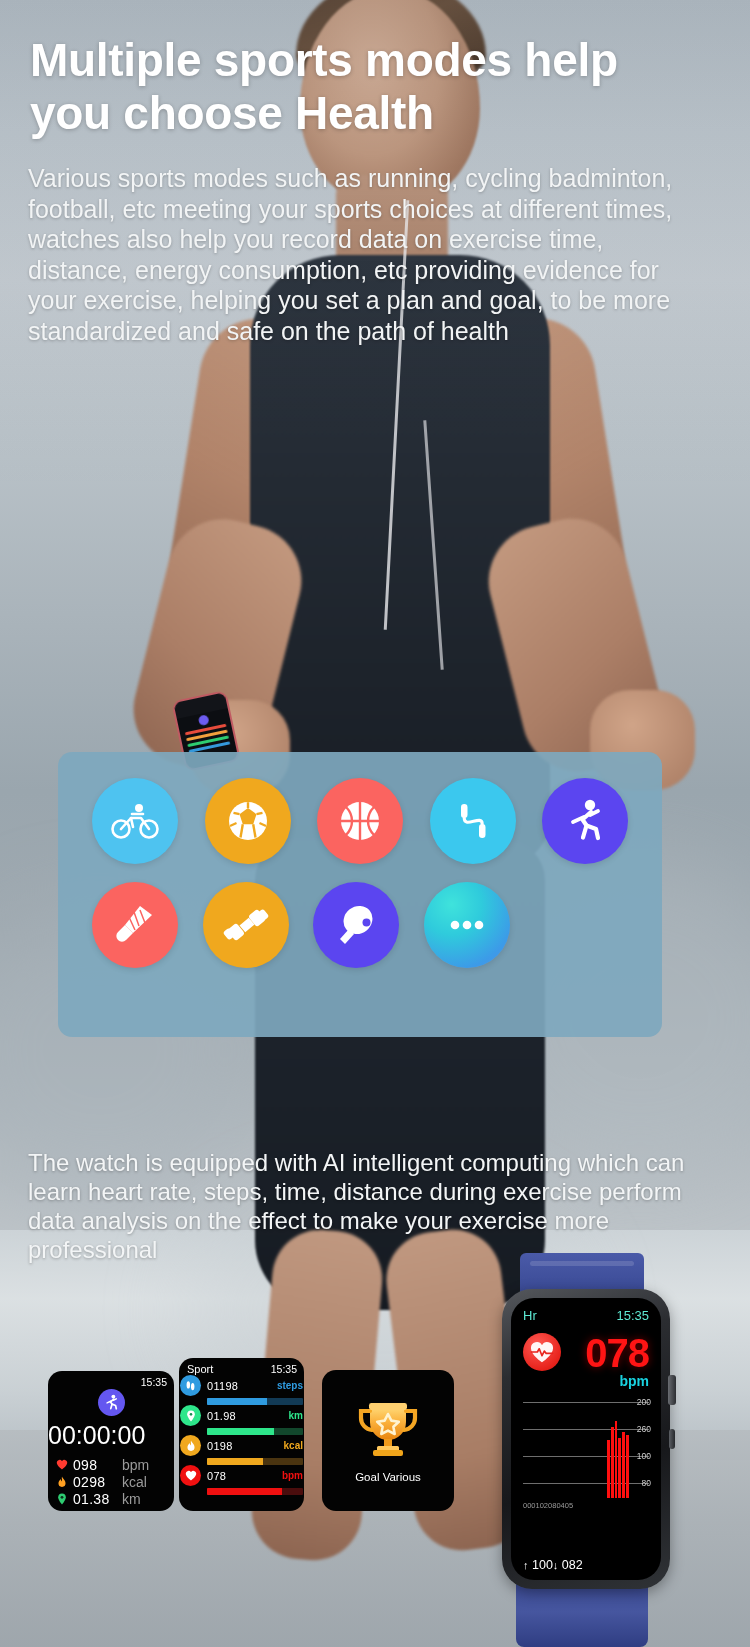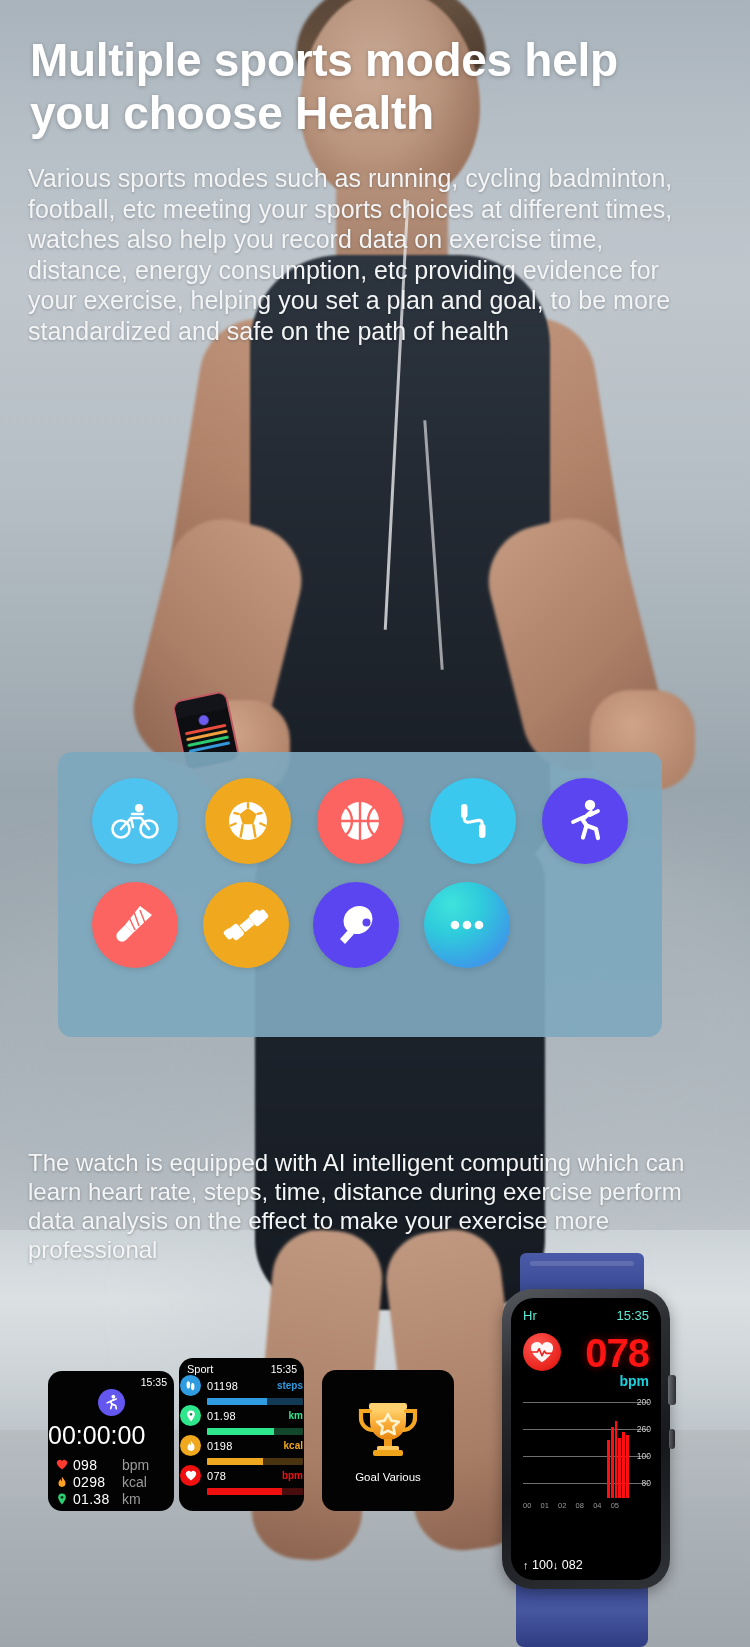--- a/index.html
+++ b/index.html
@@ -273,21 +273,21 @@
   .hr-num .bpm { color:#19d2e0; font-size:14px; font-weight:bold; margin-top:1px; }
 
   .hr-chart { position:relative; margin-top:14px; height:96px; }
   .grid-line { position:absolute; left:0; width:100%; height:1px; background:#6e6e6e; }
   .grid-label { position:absolute; right:-2px; color:#cfcfcf; font-size:8.5px; transform:translateY(-50%); }
   .chart-area { position:absolute; left:0; right:30px; bottom:0; top:0; }
   .bars { position:absolute; left:0; bottom:0; width:100%; height:100%; display:flex; align-items:flex-end; gap:1px; }
   .bars i { display:block; background:#ff0f0f; flex:none; }
   .x-axis {
     position:absolute; left:0; right:0; bottom:-12px;
-    display:flex; justify-content:space-between; color:#9a9a9a; font-size:7.5px;
+    display:flex; justify-content:flex-start; color:#9a9a9a; font-size:7.5px;
     padding-right:30px;
   }
   .hr-foot {
     position:absolute; left:12px; right:12px; bottom:8px;
     display:flex; color:#fff; font-size:12.5px;
   }
   .hr-foot .up   { color:#fff; }
   .hr-foot .down { color:#fff; }
   .arw { color:#fff; font-size:11px; }
 </style>

